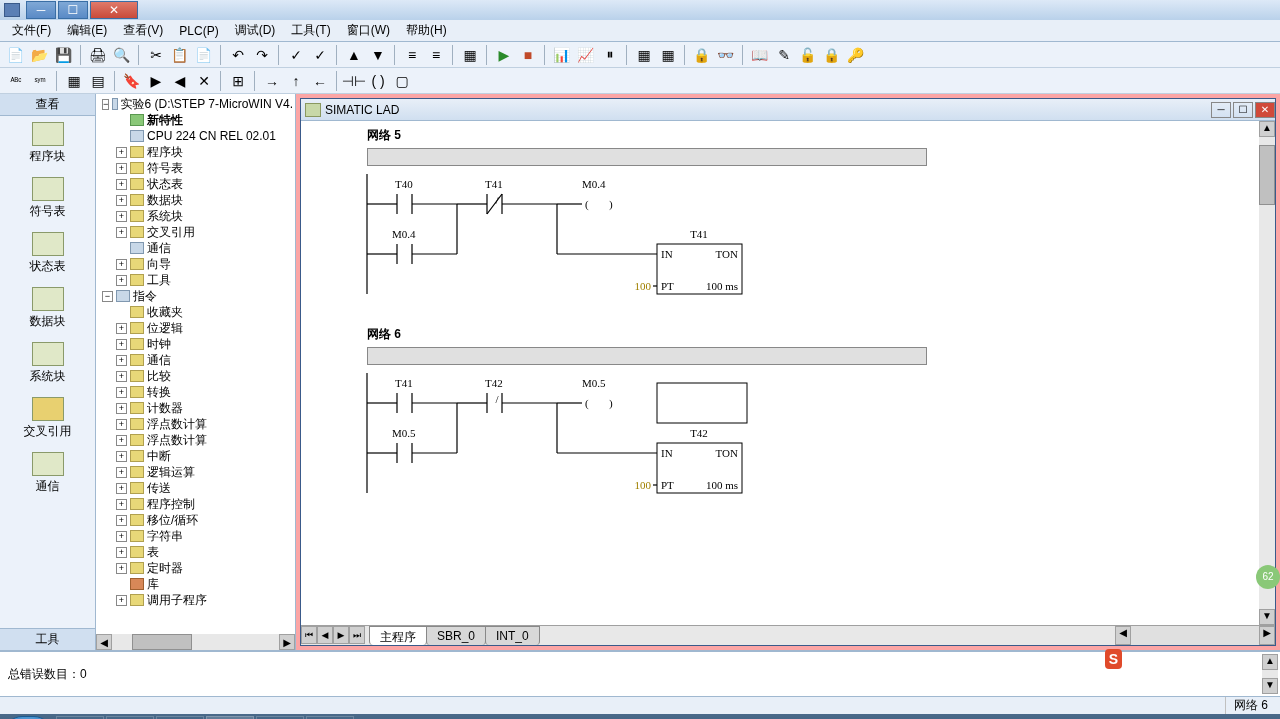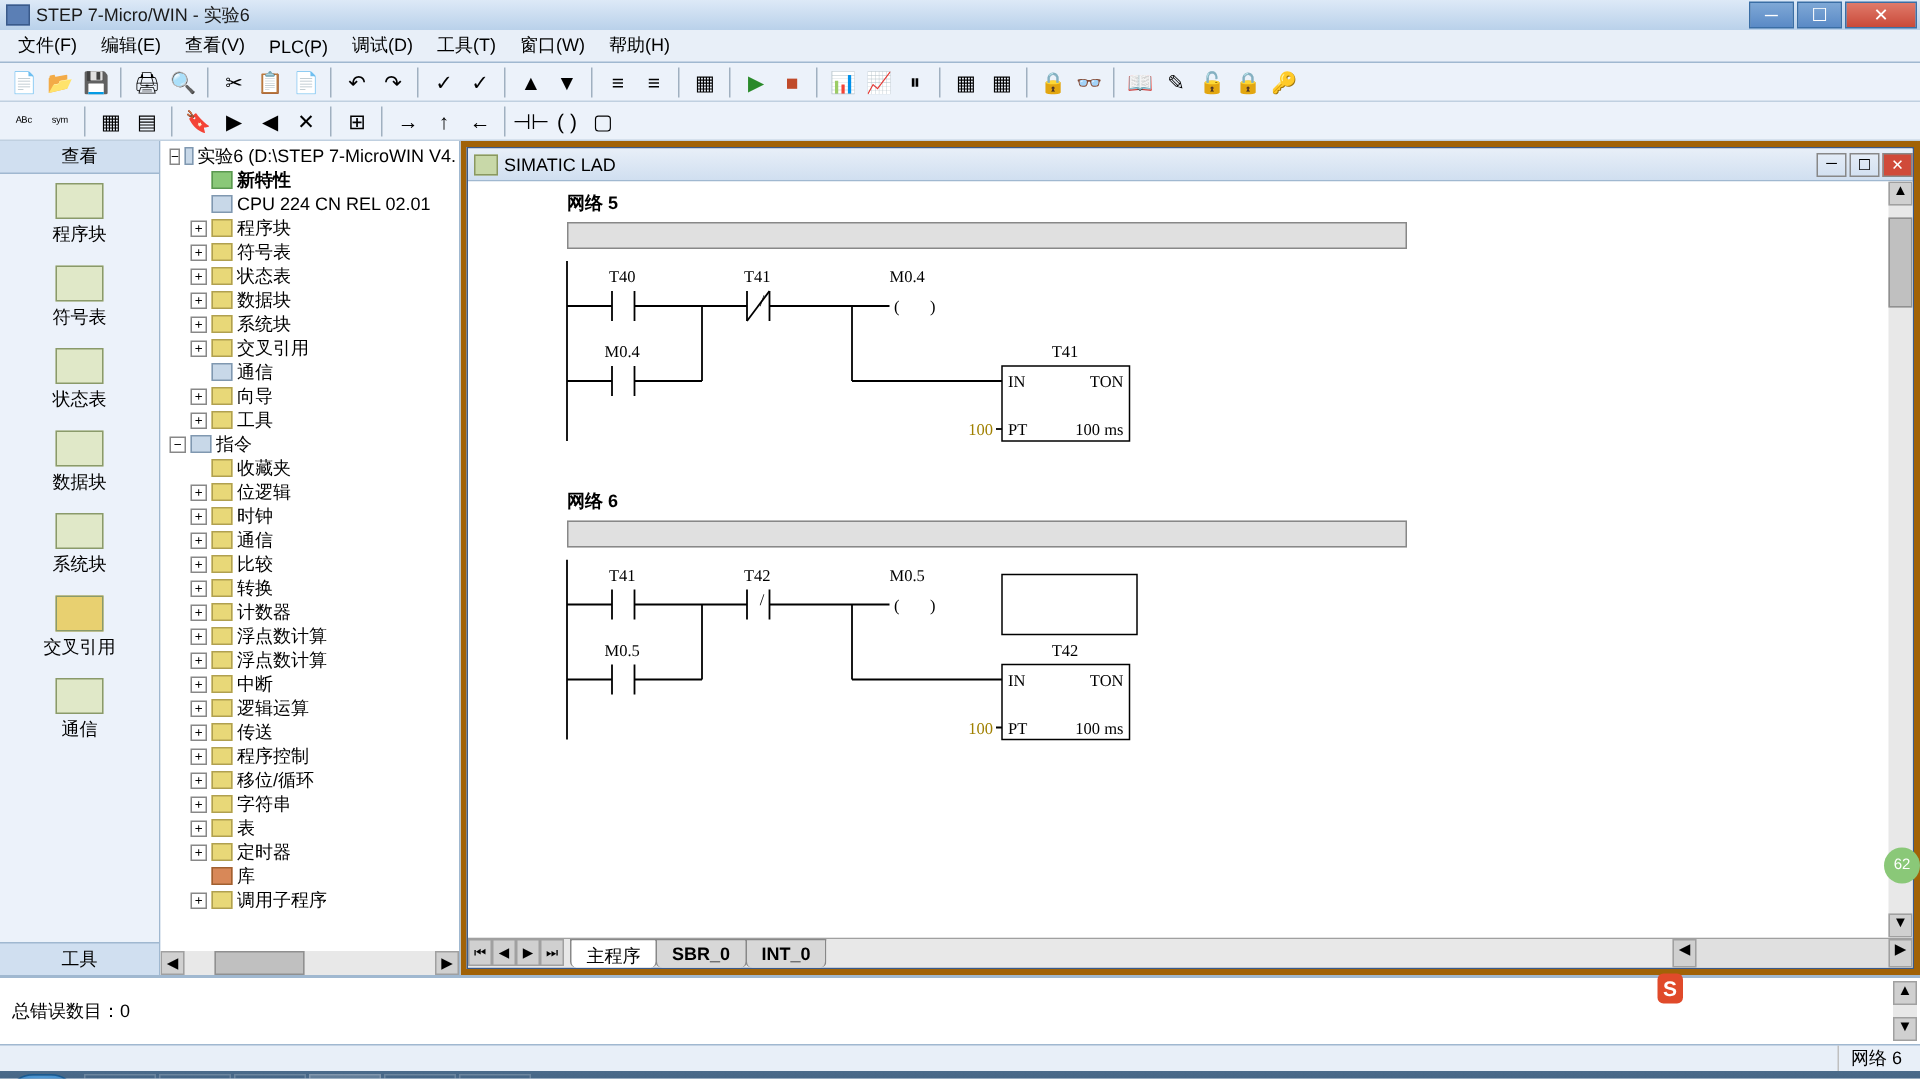--- a/index.html
+++ b/index.html
@@ -10,41 +10,41 @@
 .win-controls { display: flex; margin-right:2px;}
 .win-controls div { width: 30px; height: 18px; border: 1px solid #3a6ea5; margin-left: 2px; display:flex;align-items:center;justify-content:center;color:#fff;}
 .win-controls .min,.win-controls .max { background: linear-gradient(#7fa8d6,#5a8ac6); }
 .win-controls .close { background: linear-gradient(#e07a6a,#c94a3a); width:48px;}
 .menubar { height: 22px; background: #e8eff8; display: flex; align-items: center; padding-left: 4px; border-bottom:1px solid #a0b8d0;}
 .menubar span { padding: 2px 8px; cursor: default; }
 .toolbar { height: 26px; background: #ecf2fa; display: flex; align-items: center; padding-left: 6px; gap: 4px; border-bottom:1px solid #c0d0e0;}
 .tb-btn { width: 20px; height: 20px; border: 1px solid transparent; display:flex;align-items:center;justify-content:center; font-size:14px;}
 .tb-sep { width: 2px; height: 20px; border-left: 1px solid #a0b0c0; margin: 0 2px; }
 .main { display: flex; height: 556px; }
-.nav-panel { width: 107px; background: #ecf2fa; border-right:1px solid #a0b8d0; display:flex;flex-direction:column;}
+.nav-panel { width: 96px; background: #ecf2fa; border-right:1px solid #a0b8d0; display:flex;flex-direction:column;}
 .nav-header { background: #d0dff0; padding: 2px; text-align: center; border-bottom:1px solid #a0b8d0;}
 .nav-items { flex:1; overflow:hidden;}
 .nav-item { text-align: center; padding: 6px 2px; cursor: default; }
 .nav-item .nav-icon { width: 32px; height: 24px; margin: 0 auto 2px; background: #e0e8c8; border:1px solid #8a9a6a;}
 .nav-footer { background: #d0dff0; padding: 2px; text-align:center; border-top:1px solid #a0b8d0;}
 .tree-panel { width: 200px; background: #fff; border-right:1px solid #a0b8d0; overflow:auto; position:relative;}
 .tree-scroll { position:absolute; bottom:0;left:0;right:0;height:16px;background:#e8e8e8;display:flex;}
 .tree-scroll .arr{width:16px;height:16px;background:#d0d0d0;border:1px solid #a0a0a0;display:flex;align-items:center;justify-content:center;font-size:10px;}
 .tree-scroll .thumb{flex:0 0 60px;background:#c0c0c0;border:1px solid #909090;margin-left:20px;}
 .tree-scroll .track{flex:1;}
 .tree { padding: 2px; white-space: nowrap;}
 .tree-row { display: flex; align-items: center; height: 16px; padding-left: 4px; cursor:default;}
 .exp { width: 11px; height: 11px; border: 1px solid #888; font-size:9px; line-height:9px; text-align:center; margin-right:3px; background:#fff;}
 .tree-icon { width: 14px; height: 12px; margin-right: 3px; }
 .ti-folder { background: #e8d878; border:1px solid #b0a050;}
 .ti-block { background: #c8d8e8; border:1px solid #8098b0;}
 .ti-book { background: #d88858; border:1px solid #a06030;}
 .ti-green { background: #8ac878; border:1px solid #5a9850;}
 .ind1 { padding-left: 18px; } .ind2 { padding-left: 32px; }
-.content { flex: 1; background: #a16207; padding: 4px; display:flex; flex-direction:column; }
+.content { flex: 1; background: #fca5a5; padding: 4px; display:flex; flex-direction:column; }
 .doc-window { background: #fff; flex:1; display:flex; flex-direction:column; border:1px solid #3a5a8a;}
 .doc-title { height: 22px; background: linear-gradient(#e8eff8,#d0dff0); display:flex; align-items:center; padding-left:4px; border-bottom:1px solid #a0b8d0;}
 .doc-title .dicon{width:16px;height:14px;background:#c8d8a8;border:1px solid #8a9860;margin-right:4px;}
 .doc-title span { flex:1;}
 .doc-ctrl { display:flex;}
 .doc-ctrl div{width:20px;height:16px;border:1px solid #888;margin-left:2px;display:flex;align-items:center;justify-content:center;font-size:10px;}
 .doc-ctrl .dclose{background:#d04a3a;color:#fff;}
 .ruler { height: 18px; background: #f0f0f0; border-bottom: 1px solid #c0c0c0; font-size:10px; padding-left:4px; display:flex; align-items:center; overflow:hidden;}
 .lad-area { flex:1; overflow:auto; background:#fff; position:relative; padding: 4px 36px;}
 .vscroll{position:absolute;right:0;top:0;bottom:0;width:16px;background:#e8e8e8;}
@@ -57,21 +57,21 @@
 svg.ladder { position: absolute; top: 0; left: 0; }
 .ladder line { stroke: #000; stroke-width: 1.2; }
 .ladder rect { stroke: #000; fill: none; }
 .ladder text { font-size: 11px; font-family: Tahoma; }
 .ladder .val { fill: #a08000; }
 .tab-strip { height: 20px; background: #e8e8e8; display:flex; border-top:1px solid #a0a0a0;}
 .tab-nav{display:flex;}
 .tab-nav div{width:16px;height:18px;border:1px solid #a0a0a0;background:#d0d0d0;font-size:9px;text-align:center;line-height:16px;}
 .tabs { display:flex; margin-left:4px;}
 .tab { padding: 2px 10px; background: #fff; border: 1px solid #888; border-bottom:none; margin-right:-1px; border-radius: 0 0 4px 4px;}
-.tab.inactive { background: #d8d8d8; font-weight: bold;}
+.tab.inactive { background: #d8d8d8;}
 .hscroll{flex:0 0 160px; margin-left:auto; display:flex;background:#e0e0e0;}
 .hscroll .harr{width:16px;border:1px solid #a0a0a0;background:#d0d0d0;font-size:10px;text-align:center;}
 .hscroll .htrack{flex:1;}
 .output { height: 46px; background: #fff; border-top:2px solid #a0b8d0; padding: 14px 8px; position:relative;}
 .out-scroll{position:absolute;right:2px;top:2px;bottom:2px;width:16px;background:#e8e8e8;}
 .out-scroll div{height:16px;background:#d0d0d0;border:1px solid #a0a0a0;font-size:10px;text-align:center;}
 .statusbar { height: 18px; background: #e8eff8; display:flex; align-items:center; border-top:1px solid #a0b8d0; padding: 0 4px;}
 .statusbar .sb-l{flex:1;margin-top:48px;}
 .statusbar .sb-r{padding:0 8px; border-left:1px solid #c0c0c0;}
 .taskbar { height: 40px; background: linear-gradient(#4a6a8a, #2a4a6a); display:flex; align-items:center;}
@@ -79,21 +79,20 @@
 .task-icn { width: 48px; height: 36px; border:1px solid rgba(255,255,255,0.2); margin-right: 2px; display:flex;align-items:center;justify-content:center; font-size:20px;}
 .task-icn.active{background:rgba(255,255,255,0.15);}
 .ime-badge{position:absolute; right:158px; bottom:50px; background:#e04a2a;color:#fff;padding:2px 4px;border-radius:4px;font-weight:bold;font-size:14px;z-index:10;}
 .side-badge{position:absolute;right:0;top:565px;width:24px;height:24px;border-radius:12px;background:#8ac878;color:#fff;text-align:center;line-height:24px;font-size:10px;z-index:5;}
 </style>
 </head>
 <body>
 
 <div class="titlebar">
   <div class="icon"></div>
-  <div class="title">STEP 7-Micro/WIN - 实验6</div>
   <div class="win-controls">
     <div class="min">─</div>
     <div class="max">☐</div>
     <div class="close">✕</div>
   </div>
 </div>
 
 <div class="menubar">
   <span>文件(F)</span>
   <span>编辑(E)</span>

